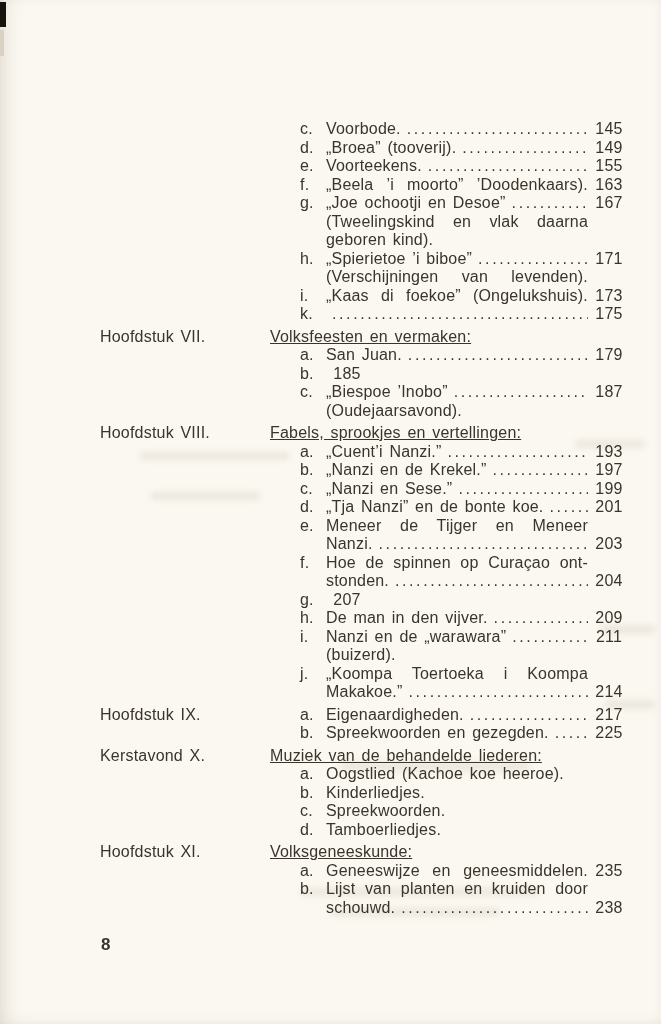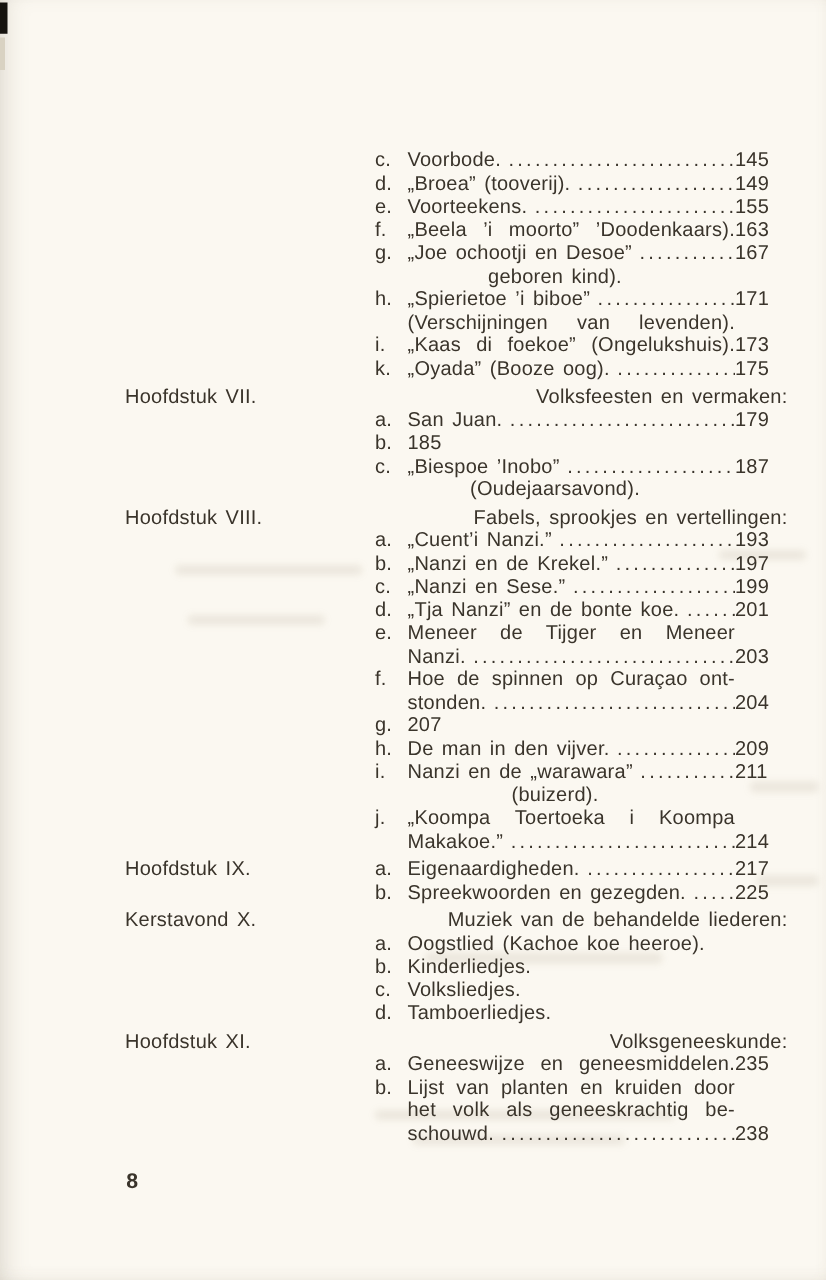--- a/index.html
+++ b/index.html
@@ -36,43 +36,43 @@
     filter: blur(3px);
     border-radius: 4px;
     pointer-events: none;
   }
   .toc { position: absolute; left: 100px; top: 120px; right: 31px; }
   .chapter { margin-top: 4px; }
   .chapter:first-child { margin-top: 0; }
   .chapter-row { display: flex; }
   .chapter-label { flex: 0 0 170px; }
   .chapter-content { flex: 1 1 auto; min-width: 0; }
-  .chapter-title { text-align: right; }
+  .chapter-title { text-align: left; text-decoration: underline; }
   .items { padding-left: 30px; }
   .toc-line { display: flex; align-items: baseline; }
   .letter { flex: 0 0 26px; }
   .text { white-space: nowrap; }
   .leader {
     flex: 1 1 auto;
     overflow: hidden;
     white-space: nowrap;
     letter-spacing: 2.6px;
     padding: 0 3px 0 6px;
   }
-  .pageno { flex: 0 0 42px; text-align: left; }
+  .pageno { flex: 0 0 42px; text-align: center; }
   .toc-line.justify .text {
     flex: 1 1 auto;
     white-space: normal;
     text-align: justify;
     text-align-last: justify;
   }
   .toc-line.right .text {
     flex: 1 1 auto;
     white-space: normal;
-    text-align: center;
+    text-align: left;
     padding-right: 26px;
   }
   .page-number {
     position: absolute;
     left: 101px;
     top: 936px;
     font-weight: bold;
     font-size: 17px;
   }
 </style>
@@ -127,20 +127,26 @@
     <span class="pageno">163</span>
   </div>
 
   <div class="toc-line left">
     <span class="letter">g.</span>
     <span class="text">„Joe ochootji en Desoe”</span>
     <span class="leader">..........................................................................................</span>
     <span class="pageno">167</span>
   </div>
 
+  <div class="toc-line justify">
+    <span class="letter"></span>
+    <span class="text">(Tweelingskind en vlak daarna</span>
+
+    <span class="pageno"></span>
+  </div>
 
   <div class="toc-line right">
     <span class="letter"></span>
     <span class="text">geboren kind).</span>
 
     <span class="pageno"></span>
   </div>
 
   <div class="toc-line left">
     <span class="letter">h.</span>
@@ -158,21 +164,20 @@
 
   <div class="toc-line justify">
     <span class="letter">i.</span>
     <span class="text">„Kaas di foekoe” (Ongelukshuis).</span>
 
     <span class="pageno">173</span>
   </div>
 
   <div class="toc-line left">
     <span class="letter">k.</span>
-    <span class="text">„Oyada” (Booze oog).</span>
     <span class="leader">..........................................................................................</span>
     <span class="pageno">175</span>
   </div>
 </div>
       </div>
     </div>
   </section>
 
   <section class="chapter">
     <div class="chapter-row">
@@ -356,21 +361,21 @@
 
   <div class="toc-line left">
     <span class="letter">b.</span>
     <span class="text">Kinderliedjes.</span>
     <span class="leader"></span>
     <span class="pageno"></span>
   </div>
 
   <div class="toc-line left">
     <span class="letter">c.</span>
-    <span class="text">Volksliedjes.</span>
+    <span class="text">Spreekwoorden.</span>
     <span class="leader"></span>
     <span class="pageno"></span>
   </div>
 
   <div class="toc-line left">
     <span class="letter">d.</span>
     <span class="text">Tamboerliedjes.</span>
     <span class="leader"></span>
     <span class="pageno"></span>
   </div>
@@ -392,26 +397,20 @@
     <span class="pageno">235</span>
   </div>
 
   <div class="toc-line justify">
     <span class="letter">b.</span>
     <span class="text">Lijst van planten en kruiden door</span>
 
     <span class="pageno"></span>
   </div>
 
-  <div class="toc-line justify">
-    <span class="letter"></span>
-    <span class="text">het volk als geneeskrachtig be-</span>
-
-    <span class="pageno"></span>
-  </div>
 
   <div class="toc-line left">
     <span class="letter"></span>
     <span class="text">schouwd.</span>
     <span class="leader">..........................................................................................</span>
     <span class="pageno">238</span>
   </div>
 </div>
       </div>
     </div>

